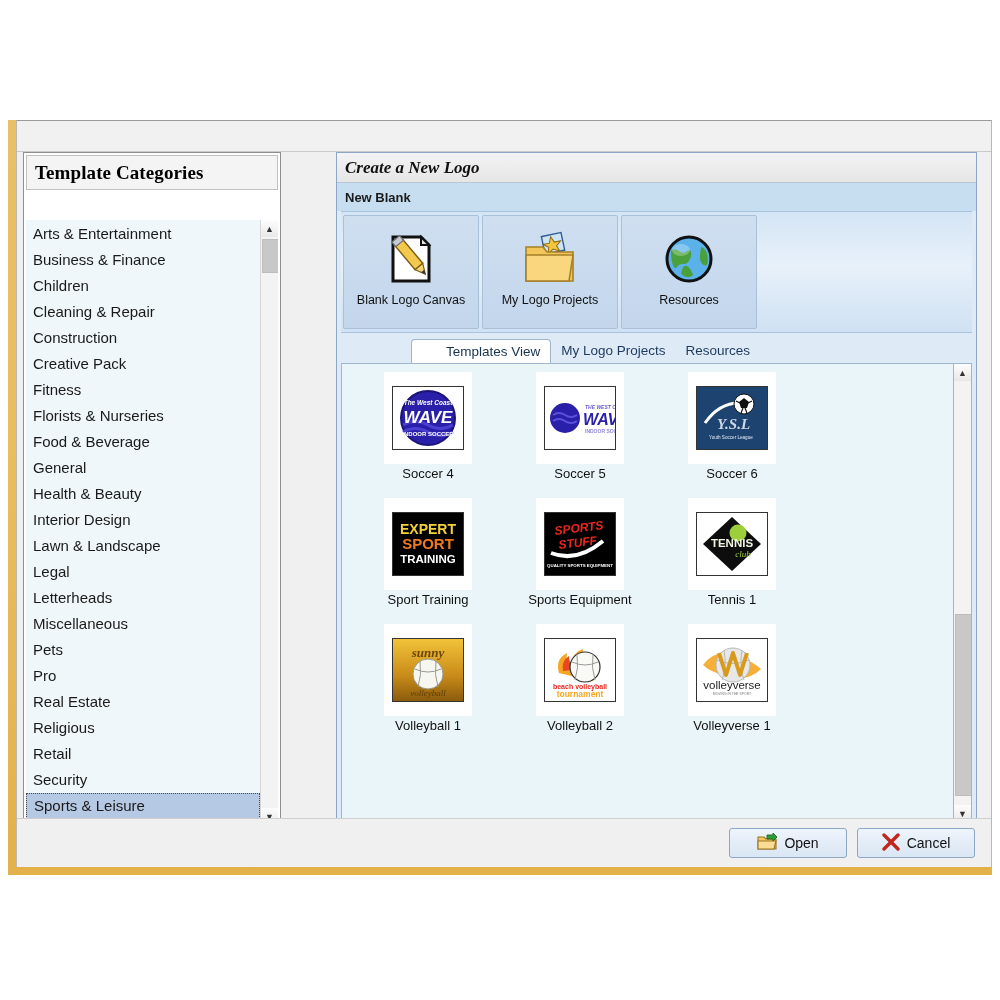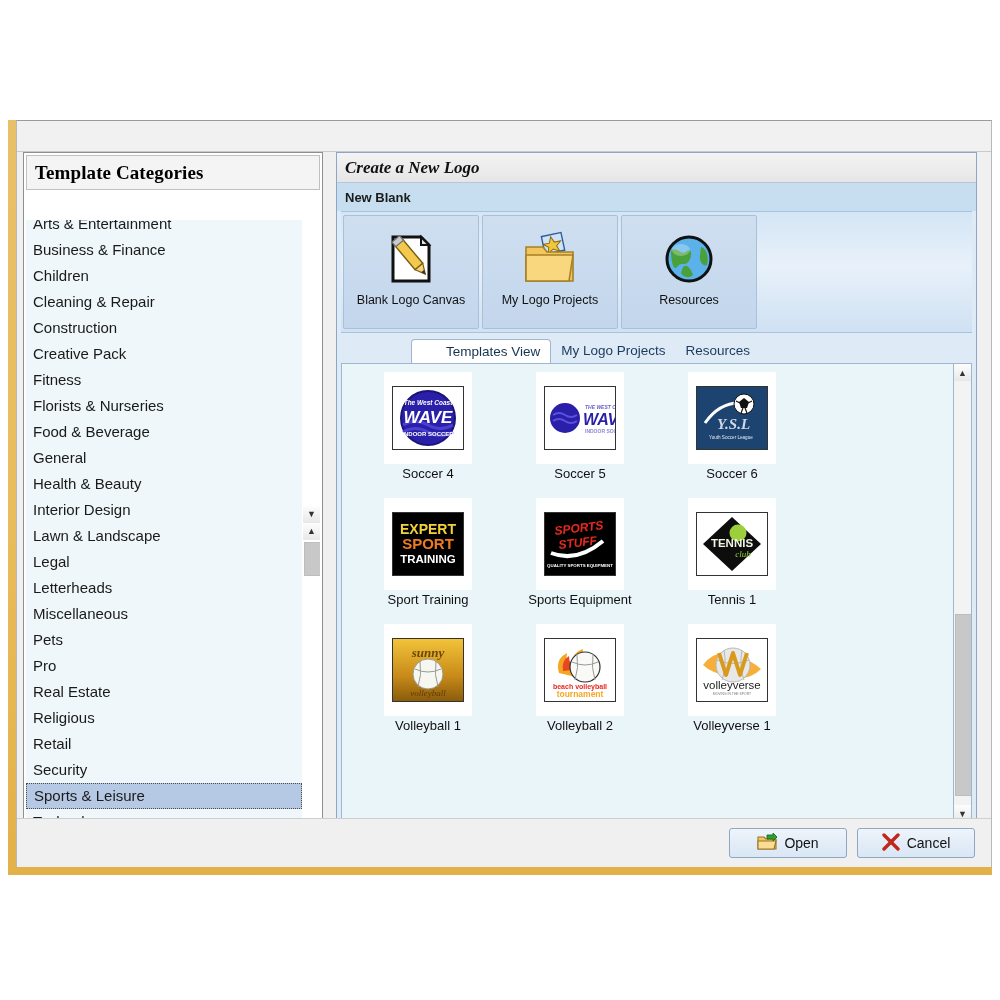--- a/index.html
+++ b/index.html
@@ -37,21 +37,21 @@
     position: absolute; left: 0; top: 0;
     width: 100%; height: 30px;
     background: #f1f1f1;
     border-bottom: 1px solid #c9c9c9;
   }
 
   
   #categories-panel {
     position: absolute;
     left: 6px; top: 31px;
-    width: 300px; height: 676px;
+    width: 258px; height: 676px;
     background: #ffffff;
     border: 1px solid #8f8f8f;
     box-sizing: border-box;
     display: flex;
     flex-direction: column;
     gap: 30px;
   }
   #categories-header {
     height: 35px;
     flex: 0 0 35px;
@@ -70,21 +70,20 @@
     color: #000;
     font-family: "Liberation Serif", serif;
     letter-spacing: 0.1px;
   }
   #categories-listwrap {
     position: relative;
     flex: 1 1 auto;
     display: flex;
     overflow: hidden;
     margin: 0 2px 2px 2px;
-    align-items: center;
   }
   #categories-list {
     flex: 1 1 auto;
     background: #eff7fa;
     overflow: hidden;
     padding-top: 1px;
     box-sizing: border-box;
   }
   .cat-item {
     height: 26px;

